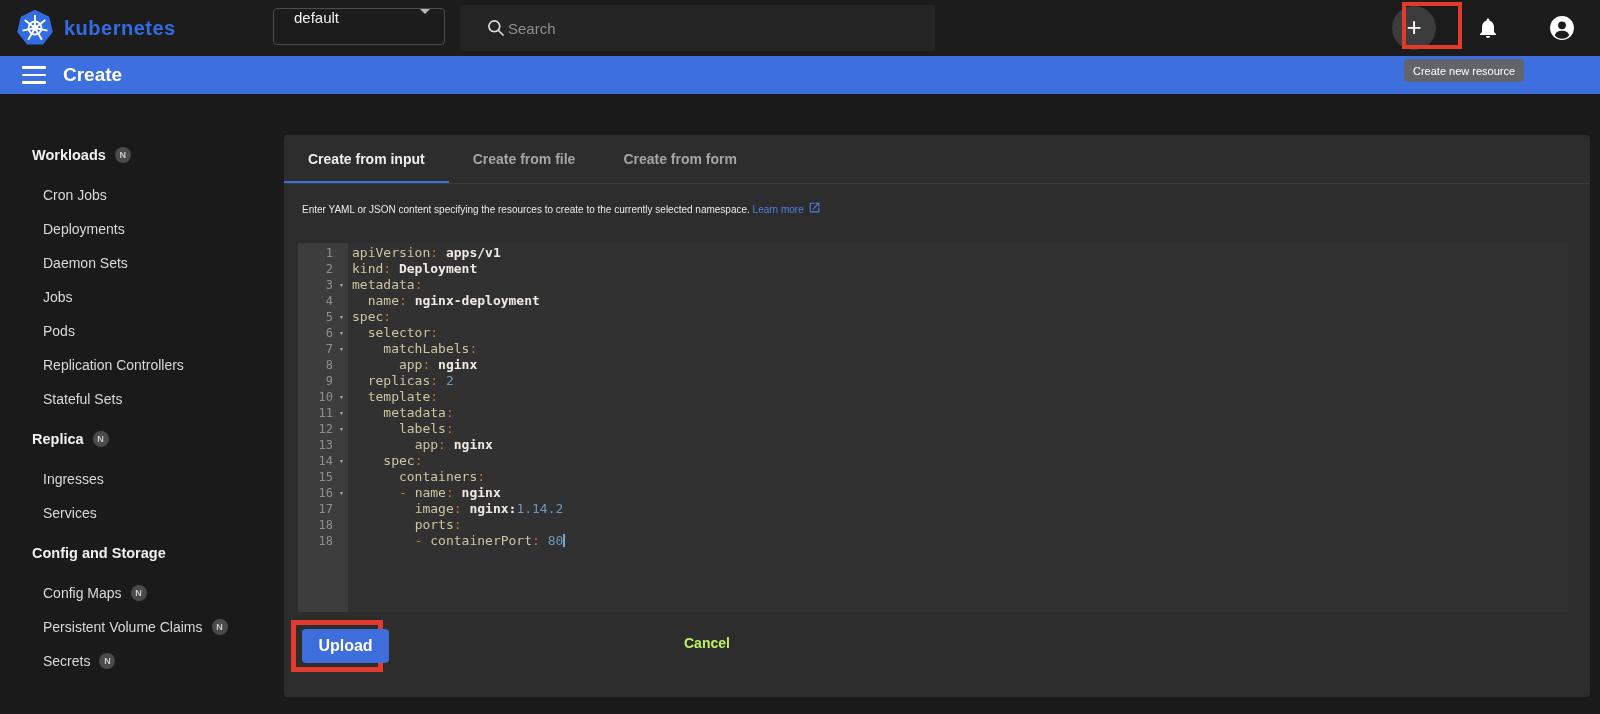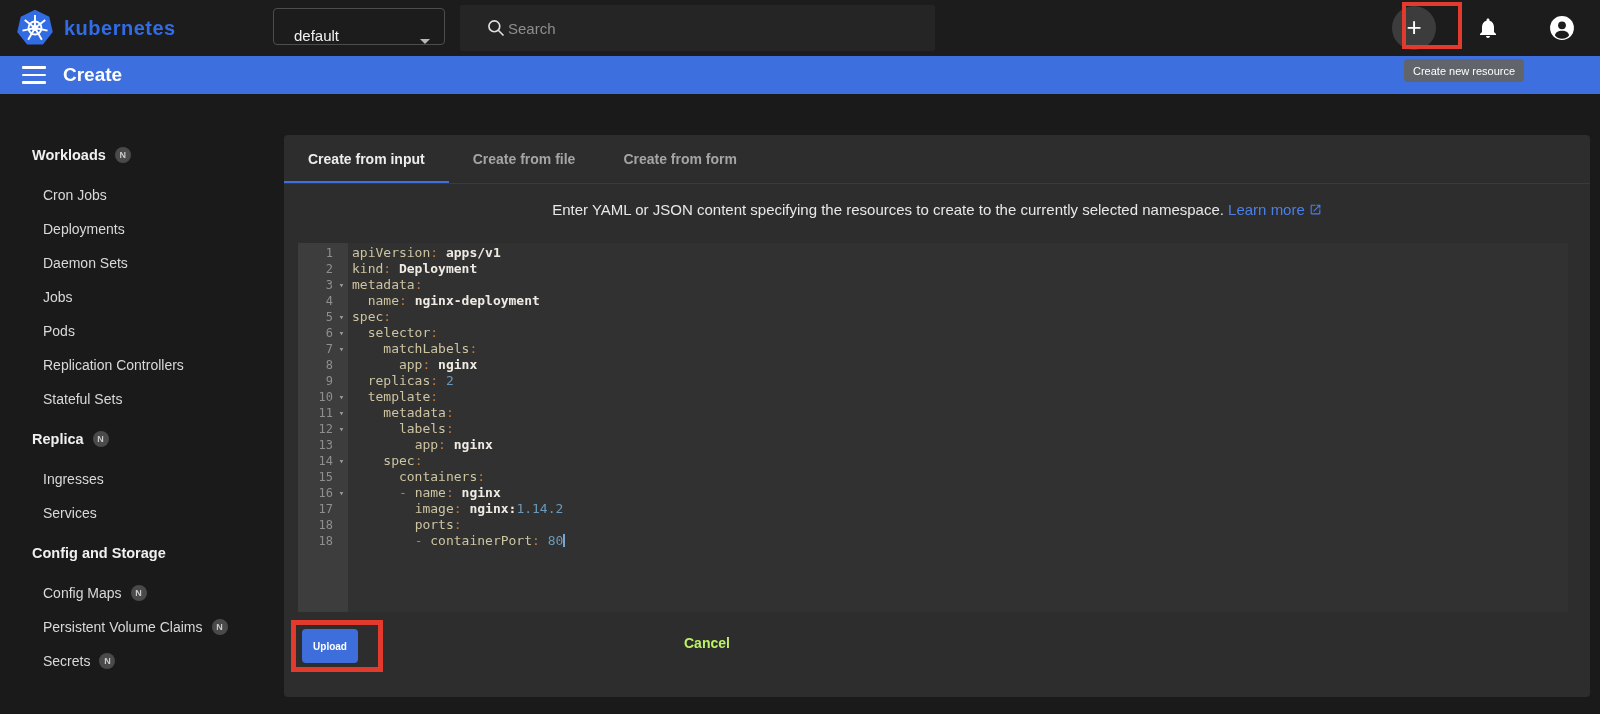--- a/index.html
+++ b/index.html
@@ -14,21 +14,21 @@
 
   
   .topbar {
     position:absolute; left:0; top:0; width:1600px; height:56px;
     background:#1c1c1c; display:flex; align-items:center;
   }
   .brand { display:flex; align-items:center; gap:10px; padding-left:16px; width:250px; cursor:pointer; }
   .brand-name { color:#326ce5; font-size:20px; font-weight:bold; letter-spacing:.5px; }
   .ns-select {
     position:absolute; left:273px; top:8px; width:172px; height:37px;
-    border:1px solid #4d4d4d; border-radius:4px; display:flex; align-items:flex-end;
+    border:1px solid #4d4d4d; border-radius:4px; display:flex; align-items:flex-start;
     padding:0 14px 0 20px; cursor:pointer;
   }
   .ns-value { flex:1; font-size:15px; color:#f0f0f0; }
   .chev-down {
     width:0; height:0; border-left:5px solid transparent; border-right:5px solid transparent;
     border-top:5px solid #b8b8b8;
   }
   .searchbox {
     position:absolute; left:460px; top:5px; width:475px; height:46px;
     background:#252525; border-radius:2px; display:flex; align-items:center; padding-left:22px;
@@ -79,21 +79,21 @@
     position:absolute; left:284px; top:135px; width:1306px; height:562px;
     background:#2d2d2d; border-radius:4px;
   }
   .tabs { height:49px; display:flex; border-bottom:1px solid rgba(255,255,255,.07); }
   .tab {
     height:100%; padding:0 24px; display:flex; align-items:center; justify-content:center;
     font-size:14px; font-weight:bold; color:#a5a5a5; cursor:pointer; background:transparent; border:none;
     font-family:"Liberation Sans", sans-serif;
   }
   .tab.active { color:#ededed; box-shadow:inset 0 -2px 0 0 #3e6fde; }
-  .desc { margin:17px 18px 0 18px; font-size:15px; color:#e8e8e8;text-align:center; }
+  .desc { margin:17px 18px 0 18px; font-size:10px; color:#e8e8e8; }
   .learn-more { color:#4c7fe8; text-decoration:none; cursor:pointer; }
   .ext-icon { display:inline-block; vertical-align:-1px; margin-left:4px; }
 
   
   .editor {
     position:absolute; left:14px; top:108px; width:1270px; height:369px;
     background:#313131; display:flex; overflow:hidden; cursor:text;
     font-family:"DejaVu Sans Mono","Liberation Mono",monospace; font-size:13px; line-height:16px;
   }
   .gutter { width:50px; background:#3d3d3d; color:#8f8f8f; padding-top:2px; flex:none; }
@@ -103,23 +103,23 @@
   .code-area { flex:1; padding:2px 0 0 4px; white-space:pre; }
   .code-line { height:16px; }
   .tk-key { color:#cdc4a0; }
   .tk-punc { color:#cc7833; }
   .tk-val { color:#efebe4; font-weight:bold; }
   .tk-num { color:#6c99bb; }
   .cursor { display:inline-block; width:2px; height:13px; background:#7aa5cc; vertical-align:-2px; }
 
   
   .upload-btn {
-    position:absolute; left:18px; top:494px; width:56px; height:34px;
+    position:absolute; left:18px; top:494px; width:87px; height:34px;
     background:#3d6edb; border:none; border-radius:4px; color:#ffffff;
-    font-size:10px; font-weight:bold; cursor:pointer; font-family:"Liberation Sans", sans-serif;
+    font-size:16px; font-weight:bold; cursor:pointer; font-family:"Liberation Sans", sans-serif;
   }
   .anno-upload { left:7px; top:485px; width:92px; height:52px; }
   .cancel-btn {
     position:absolute; left:400px; top:500px; background:none; border:none;
     color:#bef264; font-size:14px; font-weight:bold; cursor:pointer; font-family:"Liberation Sans", sans-serif;
   }
 </style>
 </head>
 <body>
 

